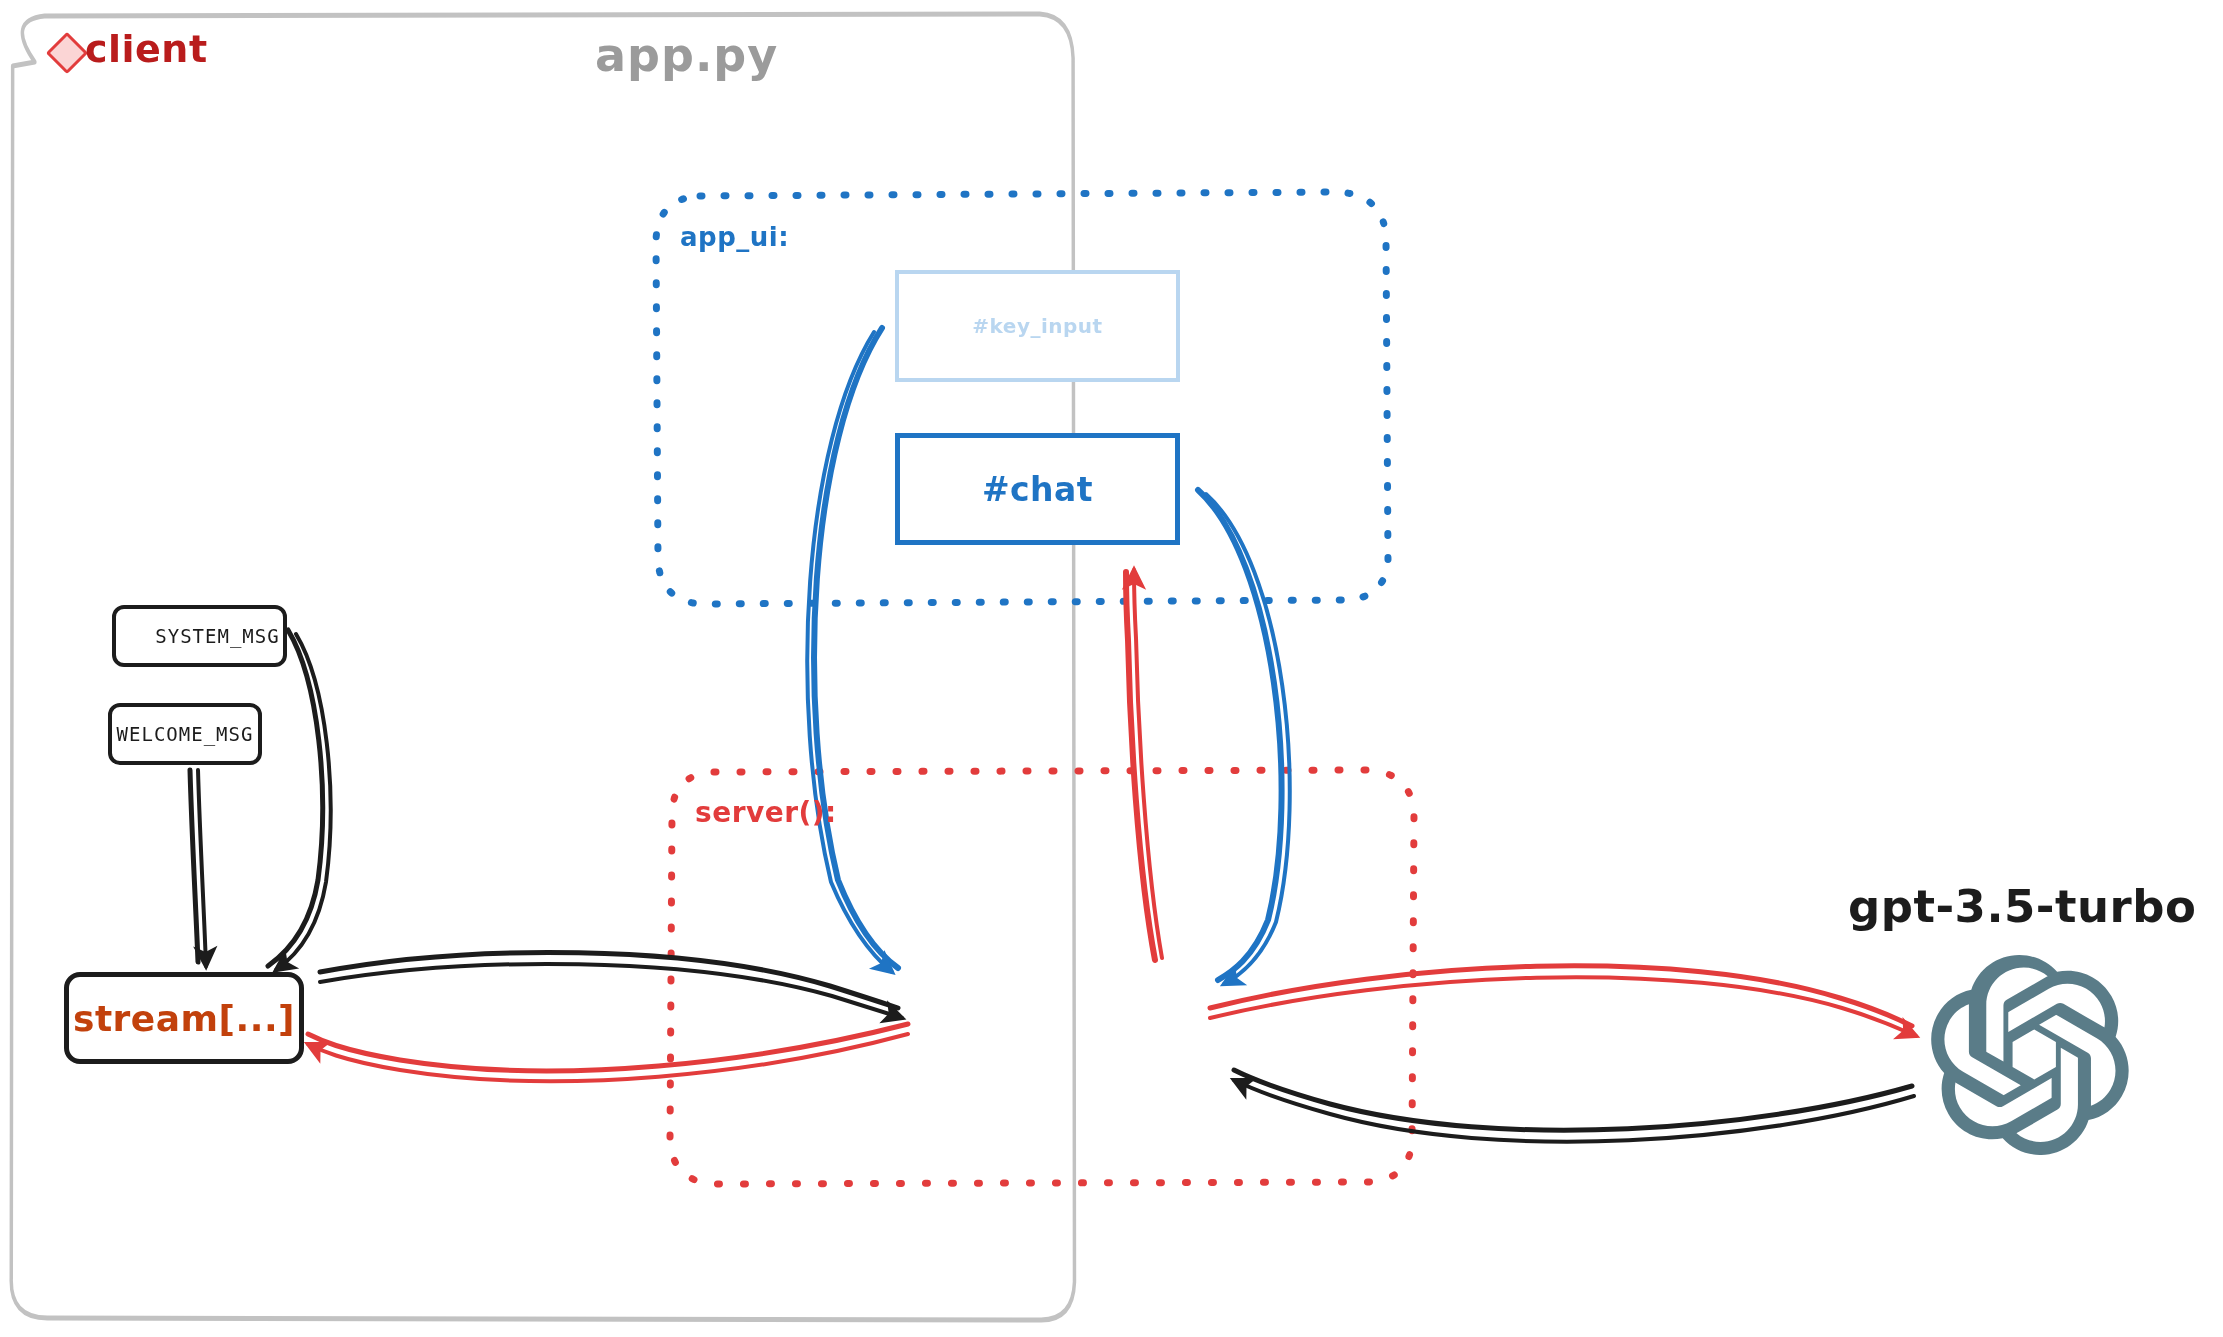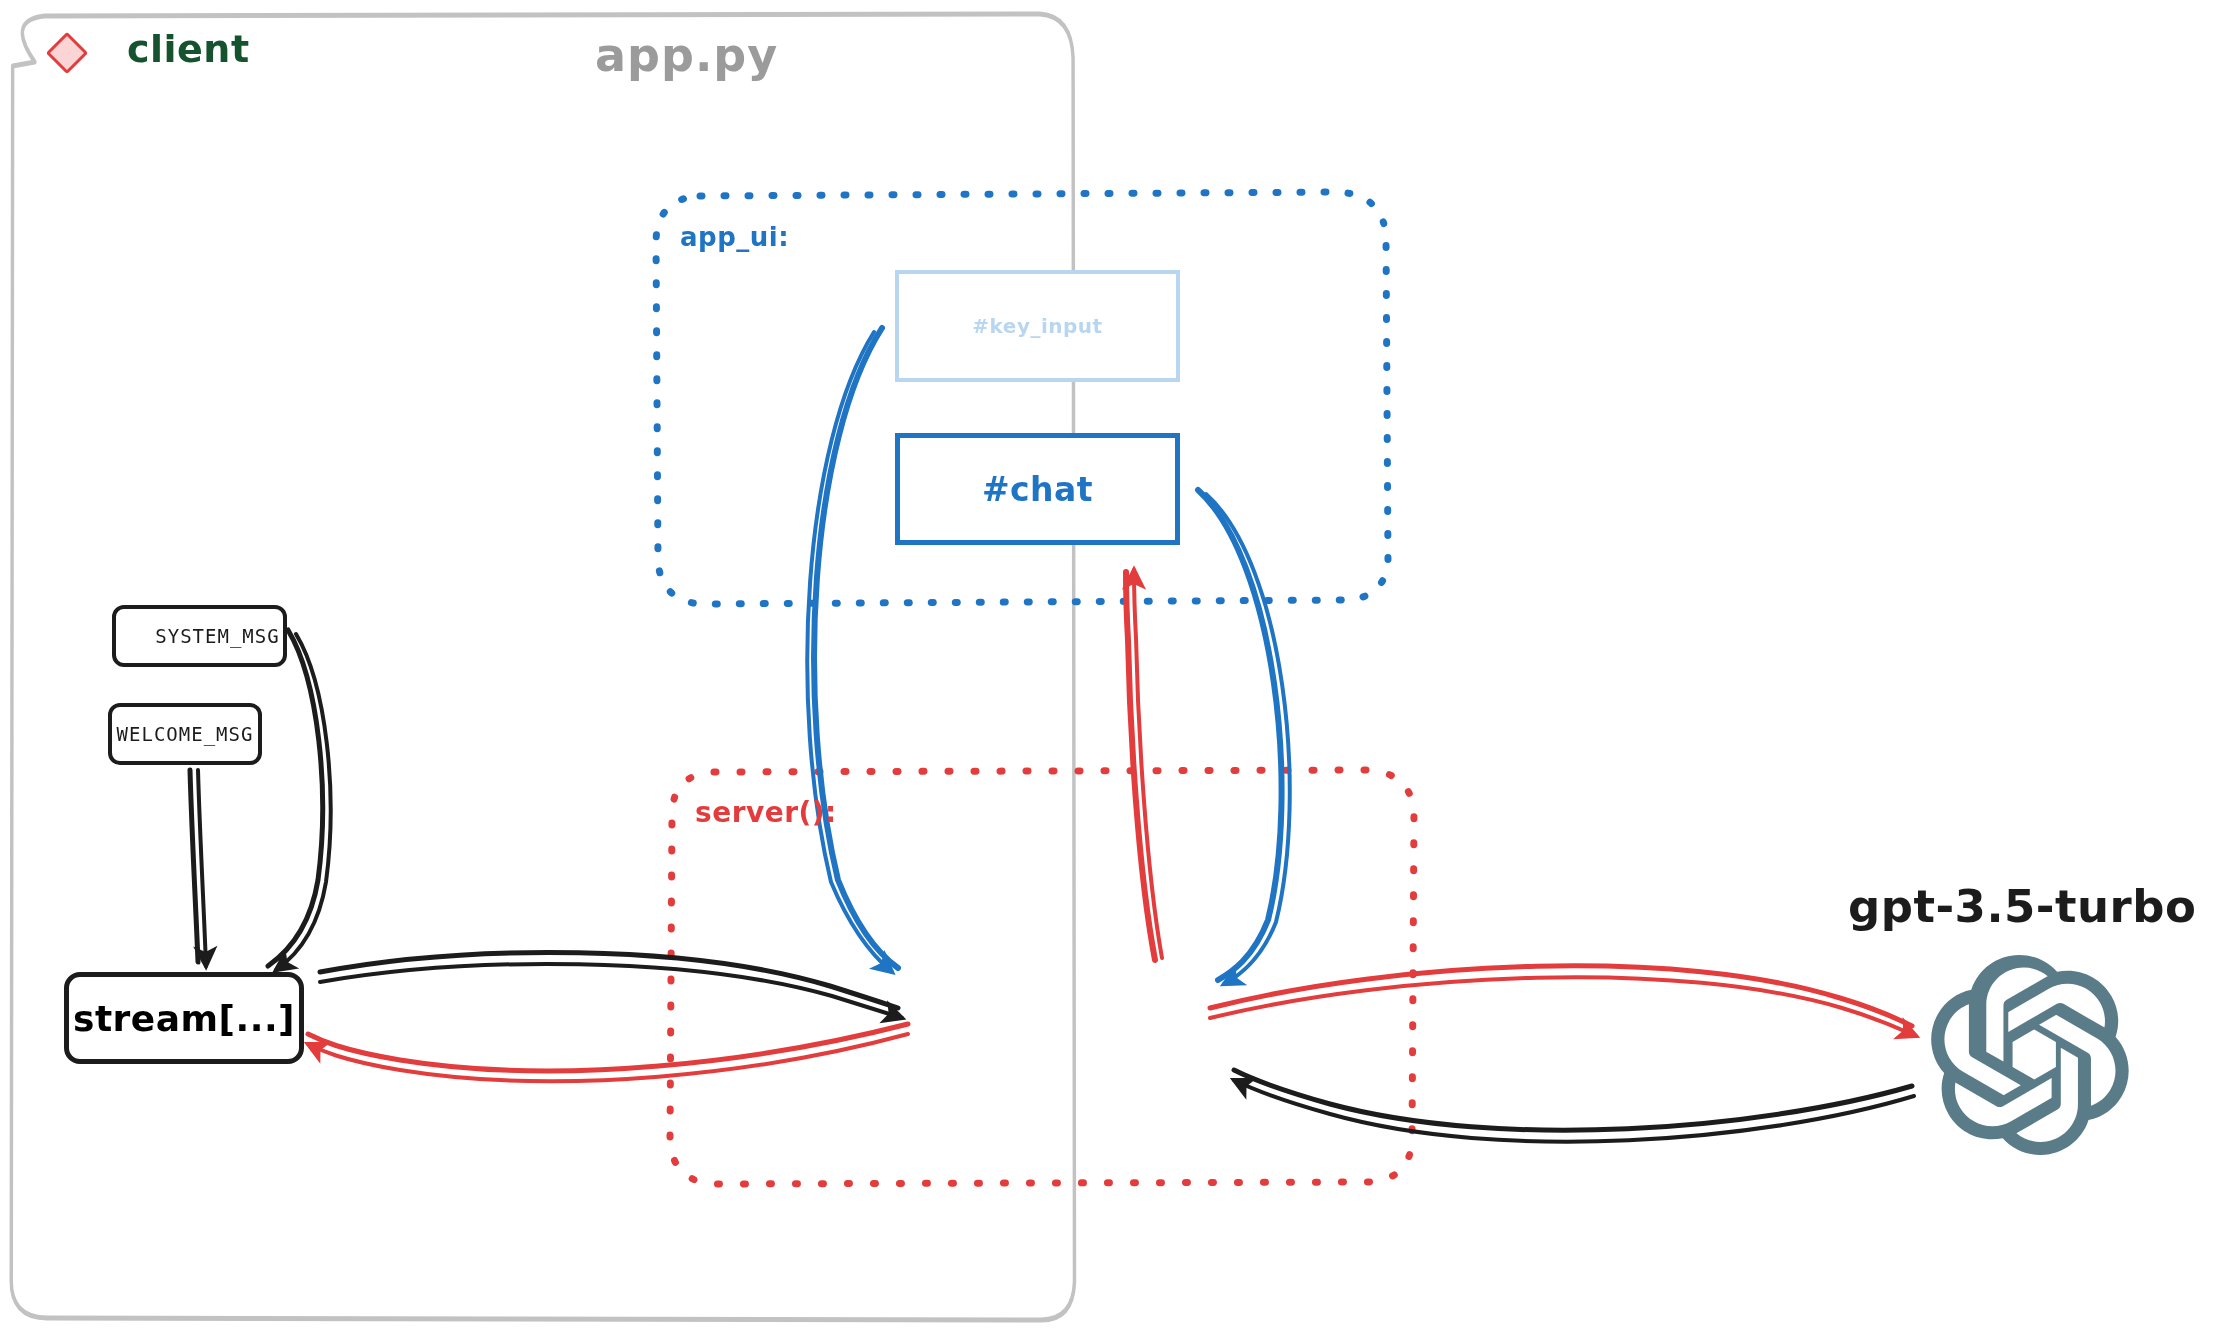--- a/index.html
+++ b/index.html
@@ -44,23 +44,22 @@
   #title-apppy {
     left: 595px; top: 28px;
     font-size: 46px;
     color: #9b9b9b;
     font-weight: 600;
     letter-spacing: 1px;
   }
   #client-label {
     left: 85px; top: 27px;
     font-size: 38px;
-    color: #14532d;
-    font-weight: 600;
-    margin-left: 42px;
+    color: #b91c1c;
+    font-weight: 600;
   }
   #client-diamond {
     position: absolute;
     left: 52px; top: 38px;
     width: 30px; height: 30px;
     transform: rotate(45deg);
     background: #fbd5d5;
     border: 3px solid #e23c3c;
     box-sizing: border-box;
     border-radius: 3px;
@@ -143,21 +142,21 @@
     font-size: 19px;
     color: #1c1c1c;
     letter-spacing: 1px;
   }
   #node-stream {
     left: 64px; top: 972px;
     width: 240px; height: 92px;
     border: 5px solid #1c1c1c;
     border-radius: 16px;
     font-size: 36px;
-    color: #000000;
+    color: #c2410c;
     font-weight: 600;
   }
   
   #openai-logo {
     position: absolute;
     left: 1930px; top: 955px;
     width: 200px; height: 200px;
   }
 </style>
 </head>

